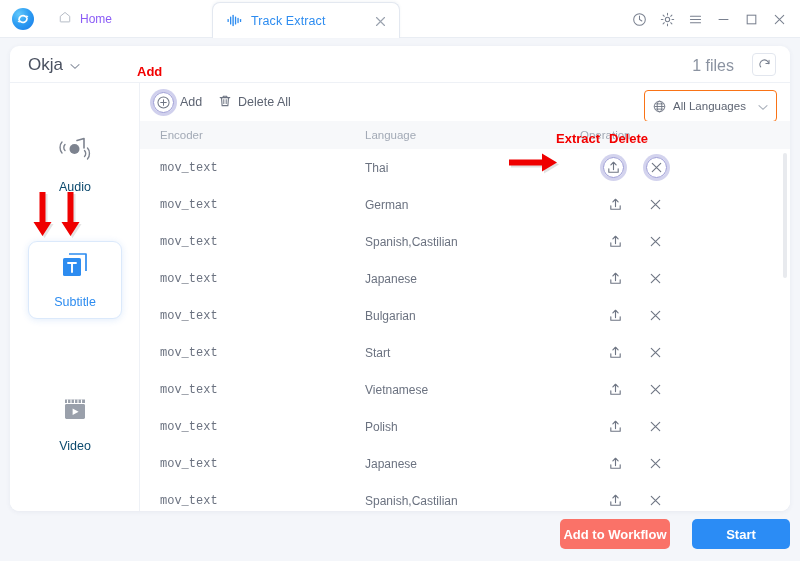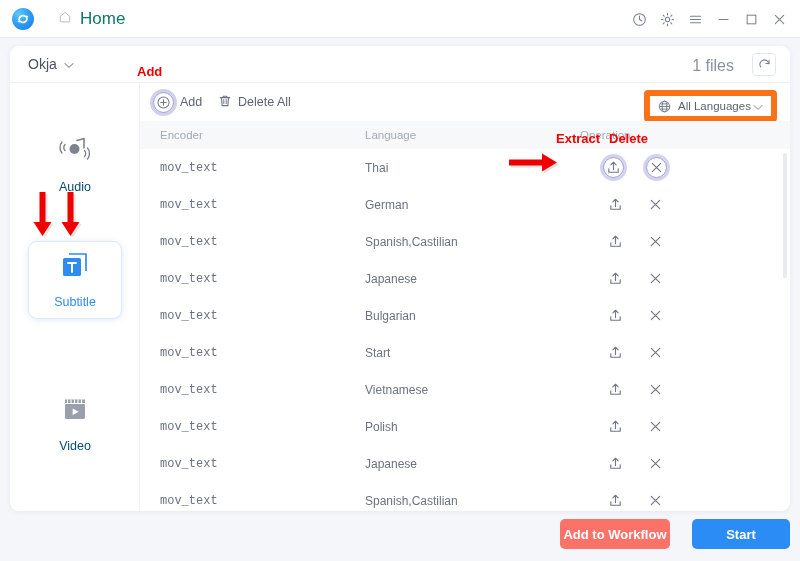--- a/index.html
+++ b/index.html
@@ -25,21 +25,21 @@
     background: radial-gradient(circle at 32% 28%, #62c8fb 0%, #2f9ff3 45%, #1678e8 100%);
     display: flex; align-items: center; justify-content: center;
   }
   .logo svg { display:block; }
 
   .homebtn {
     position: absolute; left: 44px; top: 0; height: 38px;
     display: flex; align-items: center; gap: 8px;
     padding: 0 14px; cursor: default;
   }
-  .homebtn .label { font-size: 17px; color: #0f766e; }
+  .homebtn .label { font-size: 12px; color: #8b5cf6; }
 
   .tab {
     position: absolute; left: 212px; top: 2px; width: 188px; height: 36px;
     background: #ffffff;
     border-top-left-radius: 8px; border-top-right-radius: 8px;
     border: 1px solid #e3e8f0; border-bottom: none;
     display: flex; align-items: center;
     box-shadow: 0 -1px 3px rgba(40,70,120,.05);
   }
   .tab .wave { margin-left: 14px; display:flex; align-items:center; }
@@ -64,21 +64,21 @@
   }
 
   .filebar {
     position: absolute; left: 0; top: 0; width: 780px; height: 37px;
     border-bottom: 1px solid #eef1f6;
   }
   .fileselect {
     position: absolute; left: 18px; top: 9px;
     display: flex; align-items: center; gap: 7px; cursor: pointer;
   }
-  .fileselect .name { font-size: 14px; color: #4a5160; }
+  .fileselect .name { font-size: 17px; color: #4a5160; }
   .filecount {
     position: absolute; right: 56px; top: 11px;
     font-size: 16px; color: #8b93a1;
   }
   .refreshbtn {
     position: absolute; right: 14px; top: 7px;
     width: 24px; height: 23px; border: 1px solid #e2e6ee; border-radius: 4px;
     display: flex; align-items: center; justify-content: center; cursor: pointer;
     background: #fff;
   }
@@ -121,21 +121,21 @@
 
   .add-ring {
     position: relative; width: 21px; height: 21px; border-radius: 50%;
     display: flex; align-items: center; justify-content: center;
     box-shadow: 0 0 0 3px rgba(150,150,215,.45);
     border: 1.5px solid #9a9ad4;
   }
 
   .langfilter {
     position: absolute; right: 13px; top: 7px; width: 133px; height: 32px;
-    border: 6px solid #f97316; border-radius: 4px; background: #fff;
+    border: 1px solid #f97316; border-radius: 4px; background: #fff;
     display: flex; align-items: center; cursor: pointer; text-align: right;
   }
   .langfilter .gl { margin-left: 8px; display: flex; }
   .langfilter .lv { margin-left: 7px; font-size: 11.5px; color: #5d6472; }
   .langfilter .cv { position: absolute; right: 8px; }
 
   .thead {
     position: absolute; left: 0; top: 38px; width: 650px; height: 28px;
     background: #f7f8fa;
   }
@@ -207,20 +207,40 @@
 
     <div class="homebtn">
       <span>
         <svg width="14" height="14" viewBox="0 0 16 16">
           <path d="M2.6 7.2L8 2.8l5.4 4.4V13a.6.6 0 01-.6.6H3.2a.6.6 0 01-.6-.6z" fill="none" stroke="#b3b9c4" stroke-width="1.1" stroke-linejoin="round"></path>
         </svg>
       </span>
       <span class="label">Home</span>
     </div>
 
+    <div class="tab">
+      <span class="wave">
+        <svg width="15" height="13" viewBox="0 0 15 13">
+          <g fill="#2d8cf0">
+            <rect x="0.5" y="5" width="1.3" height="3" rx=".6"></rect>
+            <rect x="3" y="2.5" width="1.3" height="8" rx=".6"></rect>
+            <rect x="5.4" y="0.7" width="1.4" height="11.6" rx=".7"></rect>
+            <rect x="7.9" y="2.5" width="1.3" height="8" rx=".6"></rect>
+            <rect x="10.4" y="3.8" width="1.3" height="5.4" rx=".6"></rect>
+            <rect x="12.9" y="5" width="1.3" height="3" rx=".6"></rect>
+          </g>
+        </svg>
+      </span>
+      <span class="title">Track Extract</span>
+      <span class="close">
+        <svg width="13" height="13" viewBox="0 0 13 13">
+          <path d="M2.5 2.5l8 8M10.5 2.5l-8 8" stroke="#9aa2ae" stroke-width="1.1" stroke-linecap="round"></path>
+        </svg>
+      </span>
+    </div>
 
     <div class="winctrls">
       <div class="wbtn">
         <svg width="15" height="15" viewBox="0 0 16 16">
           <circle cx="8" cy="8" r="6.2" fill="none" stroke="#79808f" stroke-width="1.1"></circle>
           <path d="M8 4.4V8l2.5 1.6" stroke="#79808f" stroke-width="1.1" fill="none" stroke-linecap="round"></path>
         </svg>
       </div>
       <div class="wbtn">
         <svg width="15" height="15" viewBox="0 0 16 16">

